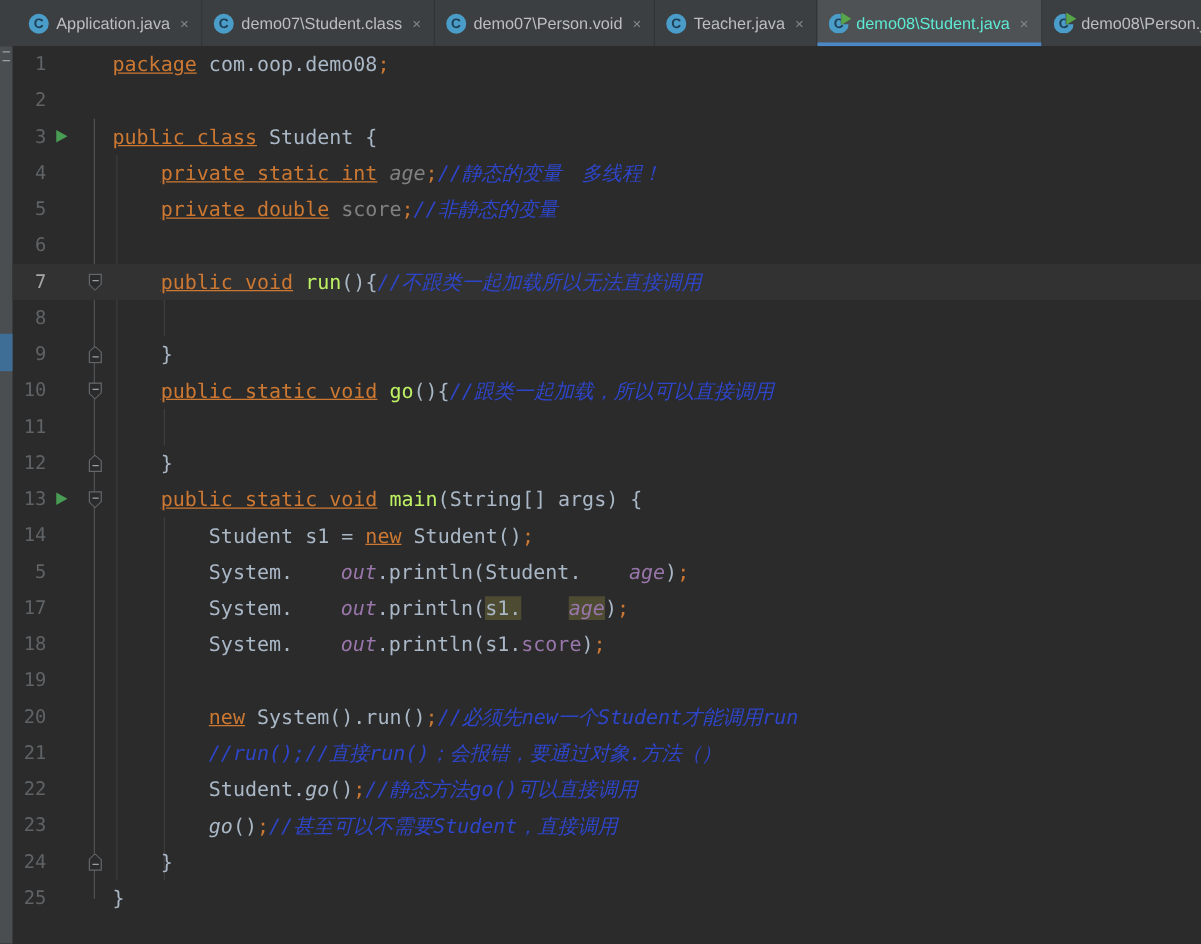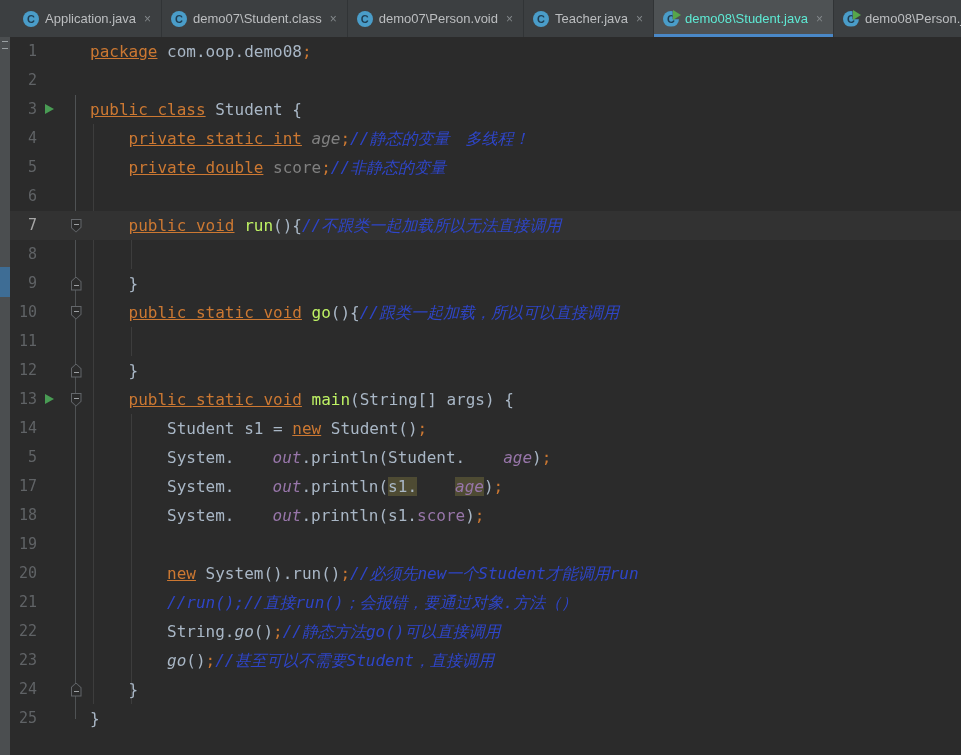--- a/index.html
+++ b/index.html
@@ -285,21 +285,21 @@
         <div class="row">
           <span class="num">21</span>
           <span class="arrc"></span>
           <span class="foldc"></span>
           <span class="code"><span class="c">        //run();//直接run()；会报错，要通过对象.方法（）</span></span>
         </div>
         <div class="row">
           <span class="num">22</span>
           <span class="arrc"></span>
           <span class="foldc"></span>
-          <span class="code"><span class="d">        String.</span><span class="di">go</span><span class="d">()</span><span class="s">;</span><span class="c">//静态方法go()可以直接调用</span></span>
+          <span class="code"><span class="d">        Student.</span><span class="di">go</span><span class="d">()</span><span class="s">;</span><span class="c">//静态方法go()可以直接调用</span></span>
         </div>
         <div class="row">
           <span class="num">23</span>
           <span class="arrc"></span>
           <span class="foldc"></span>
           <span class="code"><span class="d">        </span><span class="di">go</span><span class="d">()</span><span class="s">;</span><span class="c">//甚至可以不需要Student，直接调用</span></span>
         </div>
         <div class="row">
           <span class="num">24</span>
           <span class="arrc"></span>

